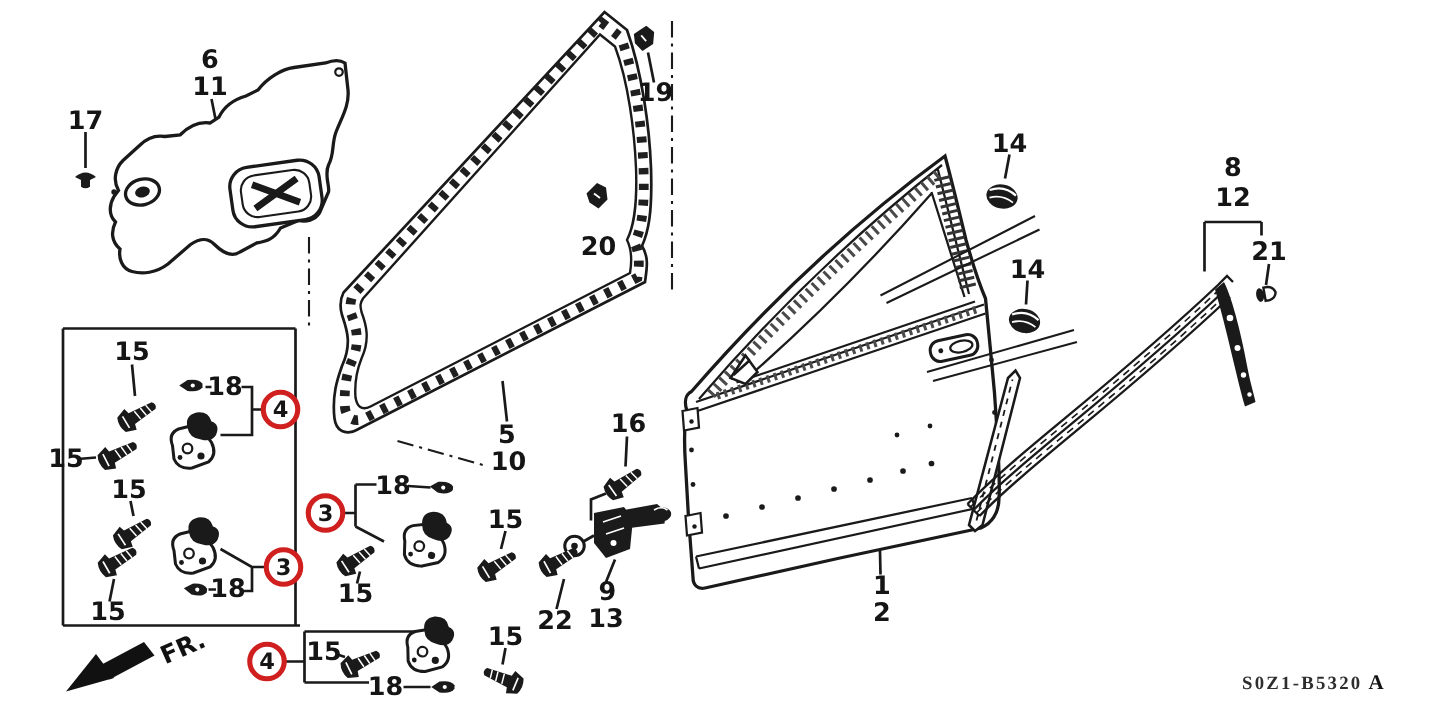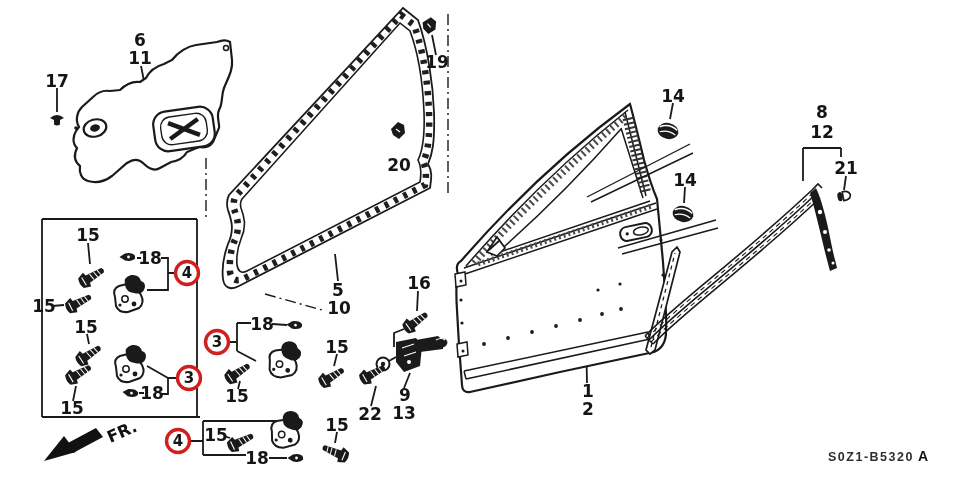--- a/index.html
+++ b/index.html
@@ -4,21 +4,21 @@
 <style>
   html,body{margin:0;padding:0;background:#fff;}
   .stage{position:relative;width:960px;height:479px;background:#ffffff;overflow:hidden;}
   svg{display:block;}
   .callout{font-family:"DejaVu Sans",sans-serif;font-size:17px;font-weight:800;fill:#151515;
            text-anchor:middle;dominant-baseline:central;}
   .circled-label{font-family:"DejaVu Sans",sans-serif;font-size:15px;font-weight:800;fill:#151515;
            text-anchor:middle;dominant-baseline:central;}
   .fr-label{font-family:"DejaVu Sans",sans-serif;font-size:16.5px;font-weight:900;fill:#111;
            text-anchor:start;dominant-baseline:central;}
-  .diagram-code{position:absolute;left:828px;top:448px;font-family:Liberation Sans, sans-serif;
+  .diagram-code{position:absolute;left:828px;top:448px;font-family:Liberation Serif, serif;
            font-size:12.5px;font-weight:700;letter-spacing:1.5px;color:#2e2e2e;white-space:nowrap;}
   .diagram-code .rev{font-size:14px;font-weight:900;margin-left:4px;color:#141414;}
 </style>
 </head>
 <body>
 
 <div class="stage">
 <svg id="diagram-svg" width="960" height="479" viewBox="0 0 960 479">
   <defs>
     <g id="bolt">

